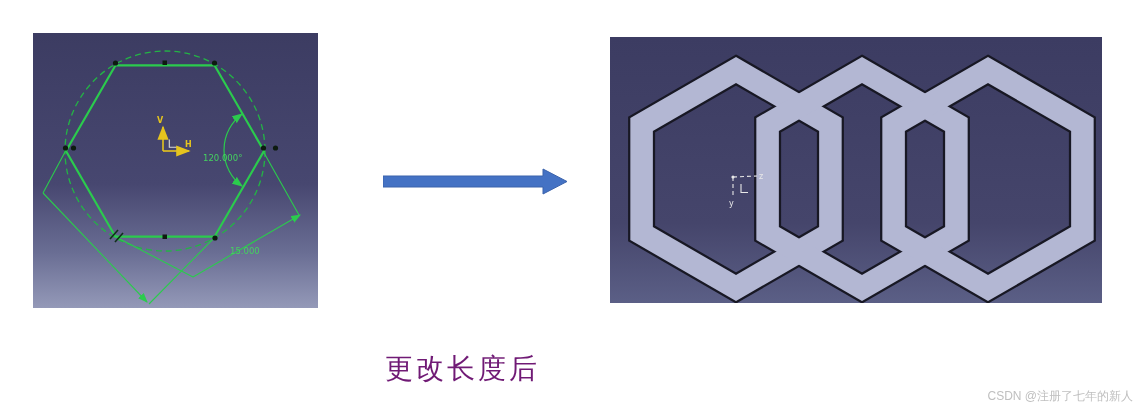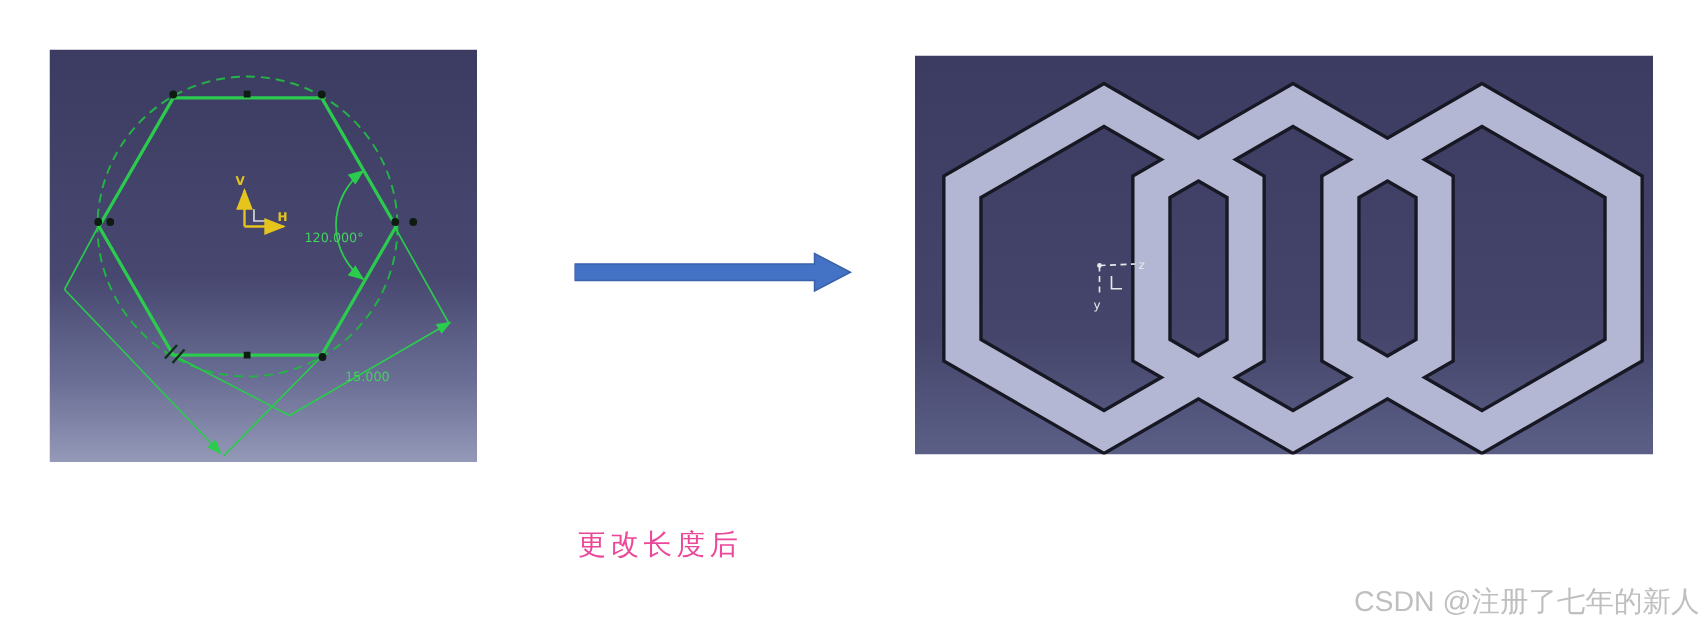--- a/index.html
+++ b/index.html
@@ -3,22 +3,22 @@
 <meta charset="utf-8">
 <style>
   html,body{margin:0;padding:0;background:#ffffff;}
   #page{position:relative;width:1137px;height:415px;background:#ffffff;overflow:hidden;
         font-family:"Liberation Sans",sans-serif;}
   .fig{position:absolute;display:block;}
   #sketch-fig{left:33px;top:33px;}
   #arrow-fig{left:383px;top:168px;}
   #result-fig{left:610px;top:37px;}
   #caption{position:absolute;left:385px;top:350px;font-family:"Liberation Serif","DejaVu Serif",serif;
-           font-size:19px;letter-spacing:3px;color:#ec4899;}
-  #watermark{position:absolute;right:4px;top:388px;font-size:19px;color:#bfbfbf;
+           font-size:28px;letter-spacing:3px;color:#701a75;}
+  #watermark{position:absolute;right:4px;top:388px;font-size:12px;color:#bfbfbf;
              text-shadow:1px 1px 1px rgba(255,255,255,.95);margin-left:37px;}
   text{font-family:"DejaVu Sans",sans-serif;}
 </style>
 </head>
 <body>
 
 <div id="page">
 
   <svg id="sketch-fig" class="fig" width="285" height="275" viewBox="0 0 285 275">
     <defs>

